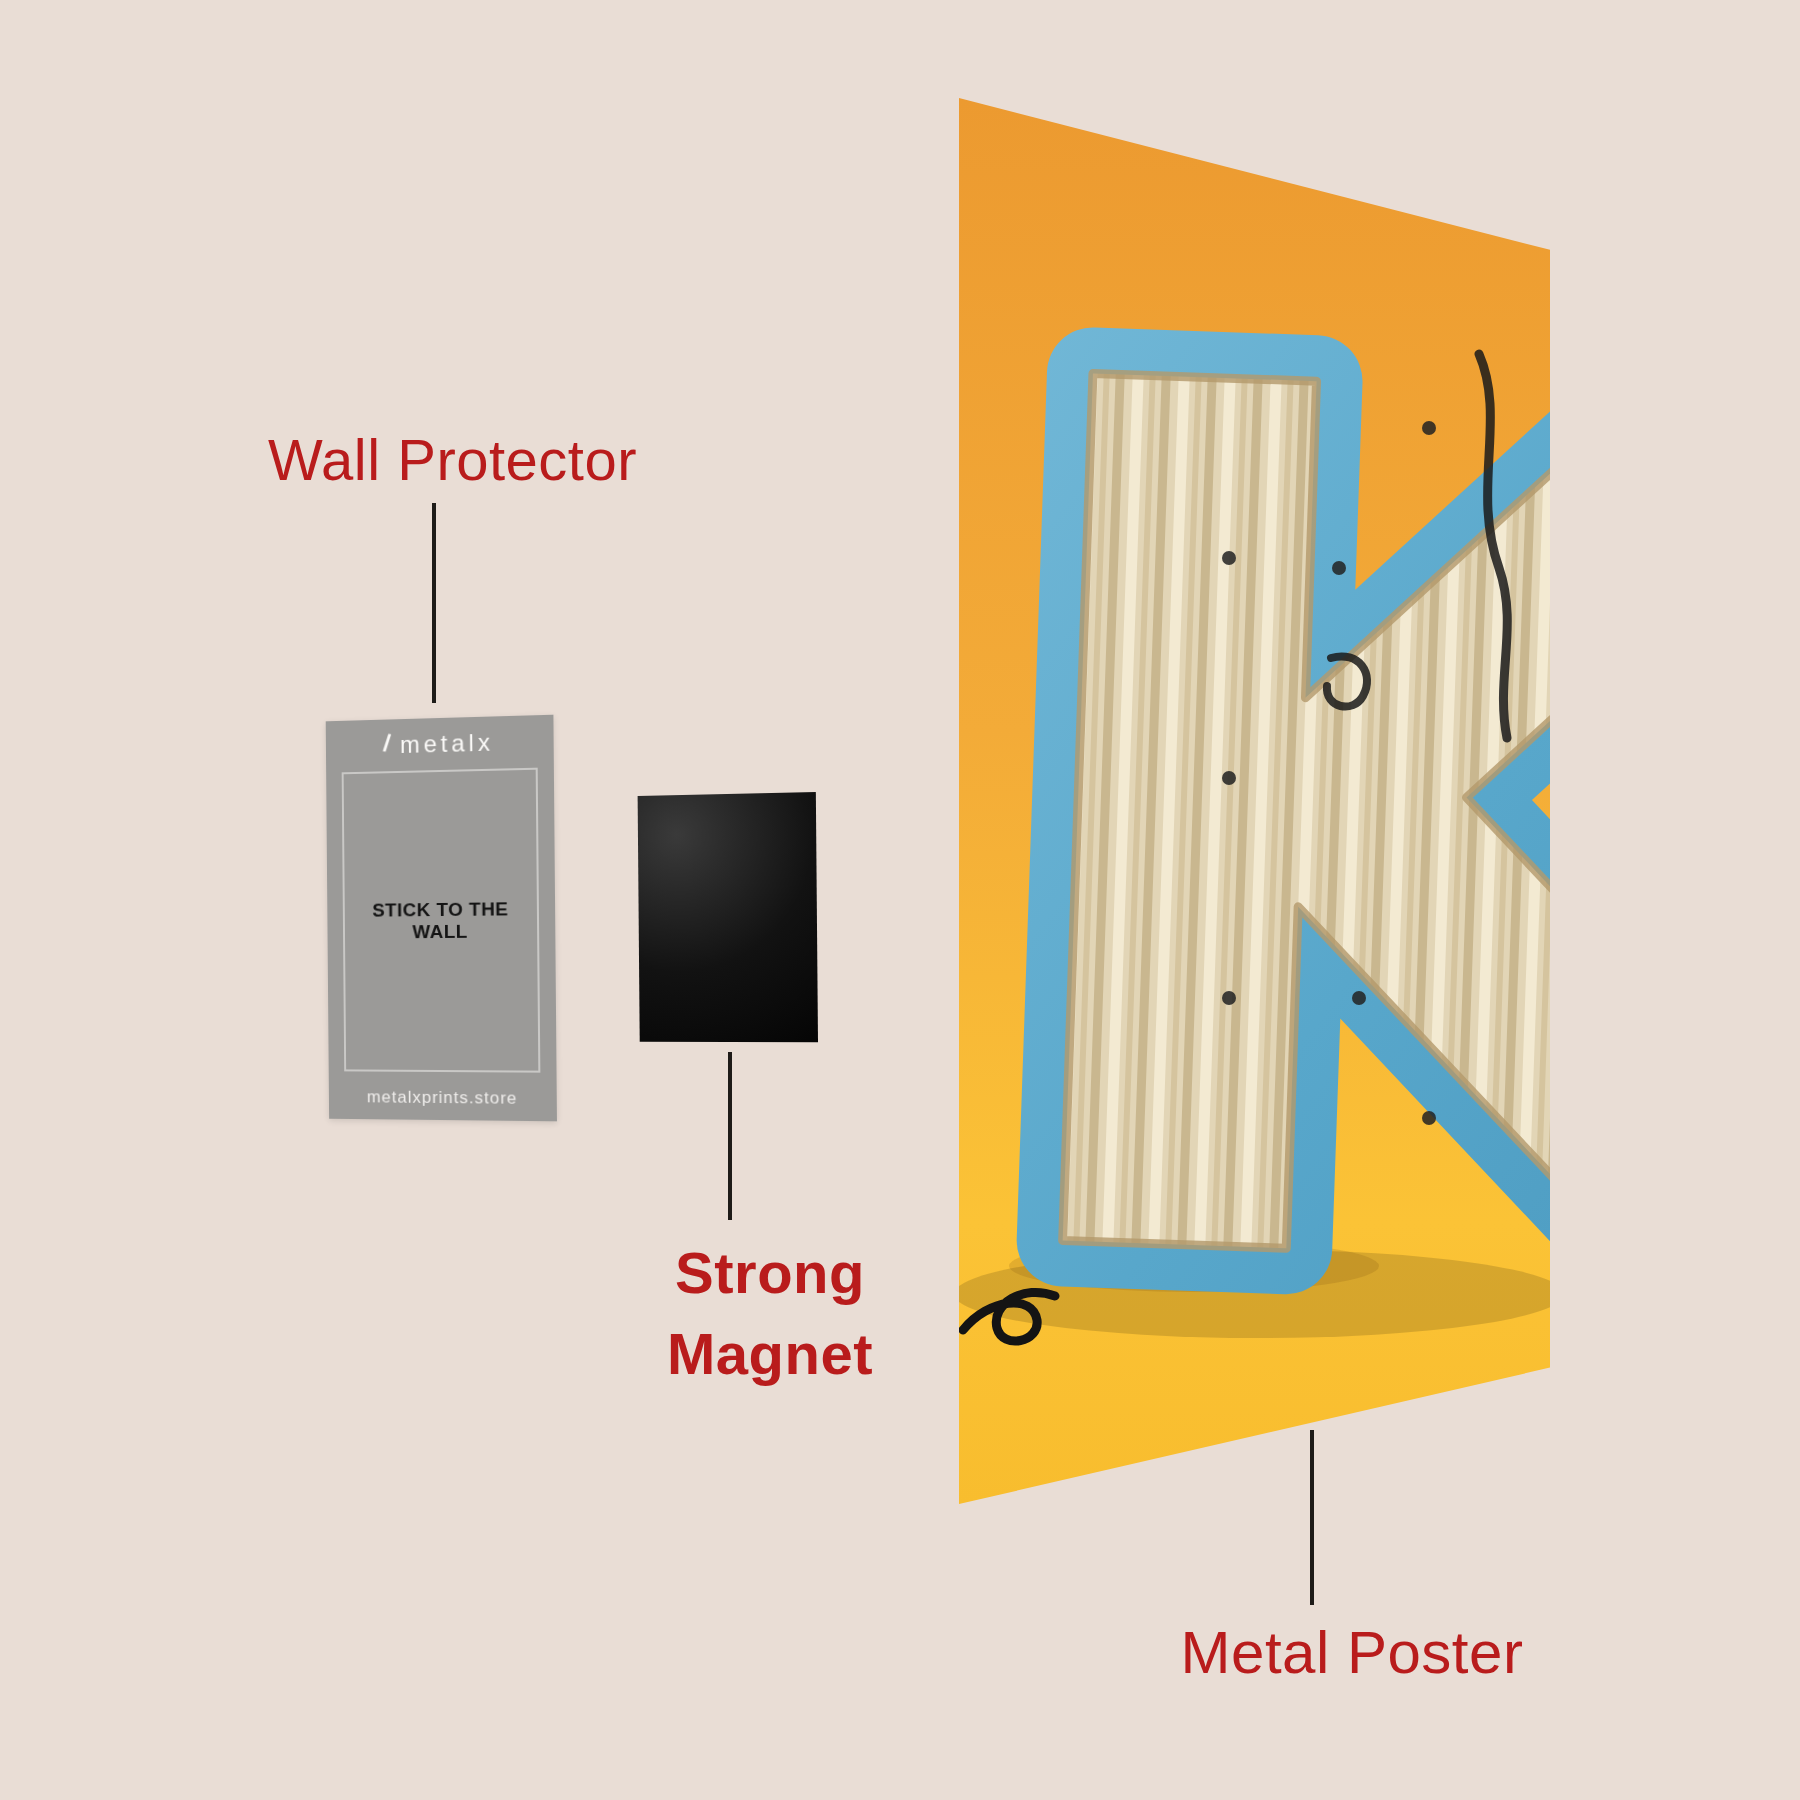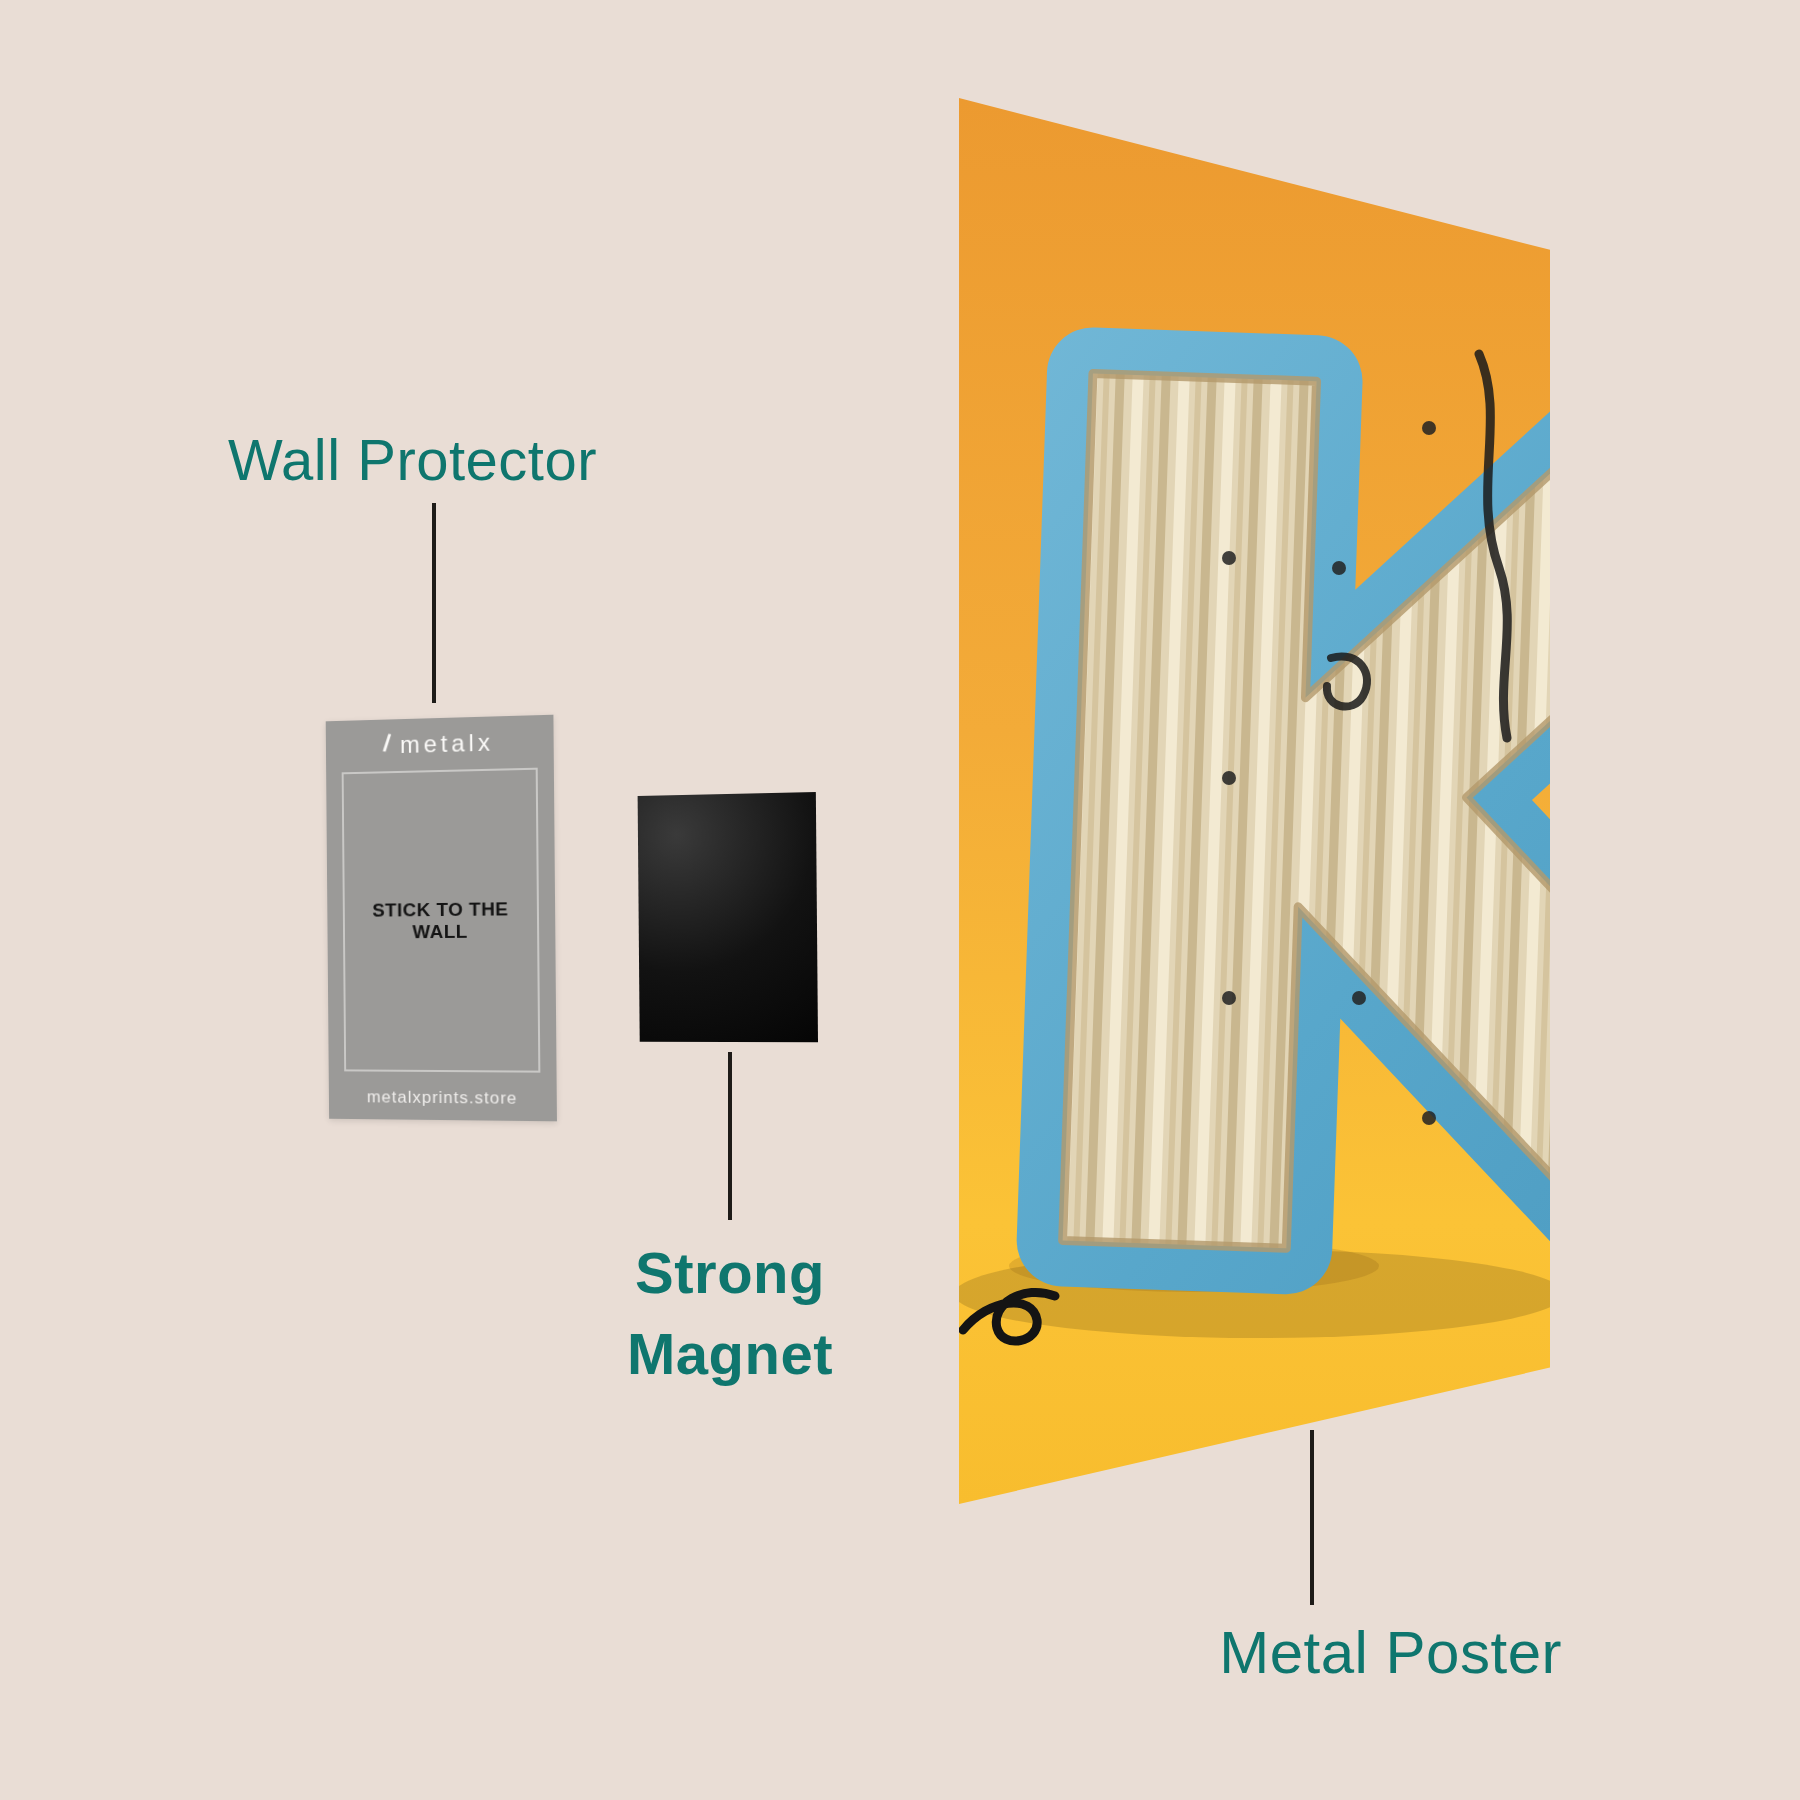--- a/index.html
+++ b/index.html
@@ -9,30 +9,31 @@
     background:#e9ddd5;
     overflow:hidden;
     font-family:"Liberation Sans", sans-serif;
     color:#1e1b18;
   }
   .label{
     position:absolute;
     font-size:58px;
     font-weight:500;
     letter-spacing:0.5px;
-    color:#0f766e;
+    color:#b91c1c;
     white-space:nowrap;
+    margin-left:40px;
   }
   .wall-protector-label{left:228px;top:426px;}
   .strong-magnet-label{
     left:530px;top:1232px;width:400px;
     text-align:center;line-height:1.4;white-space:normal;font-weight:bold;
   }
   .metal-poster-label{
-    left:1062px;top:1618px;width:500px;text-align:right;font-size:60px;
+    left:1062px;top:1618px;width:500px;text-align:center;font-size:60px;
   }
   .connector{
     position:absolute;width:4px;background:#1e1b18;
   }
   .line-1{left:432px;top:503px;height:200px;}
   .line-2{left:728px;top:1052px;height:168px;}
   .line-3{left:1310px;top:1430px;height:175px;}
 
   
   .card{

